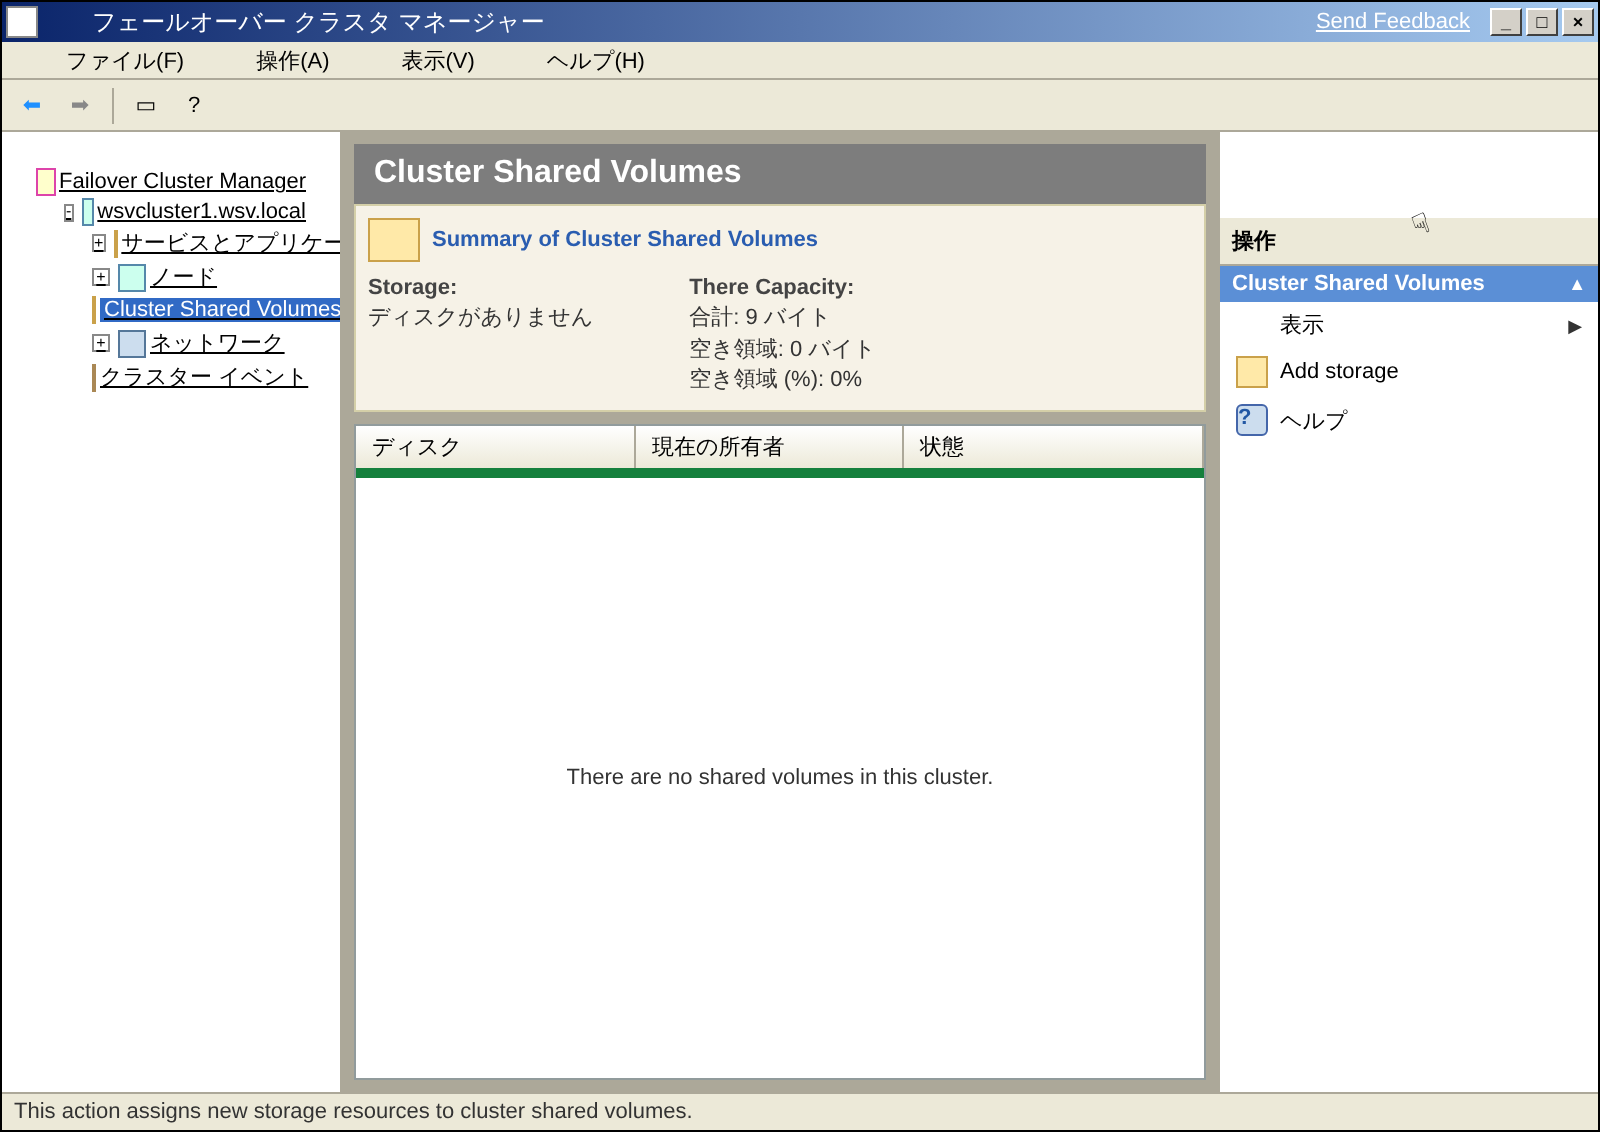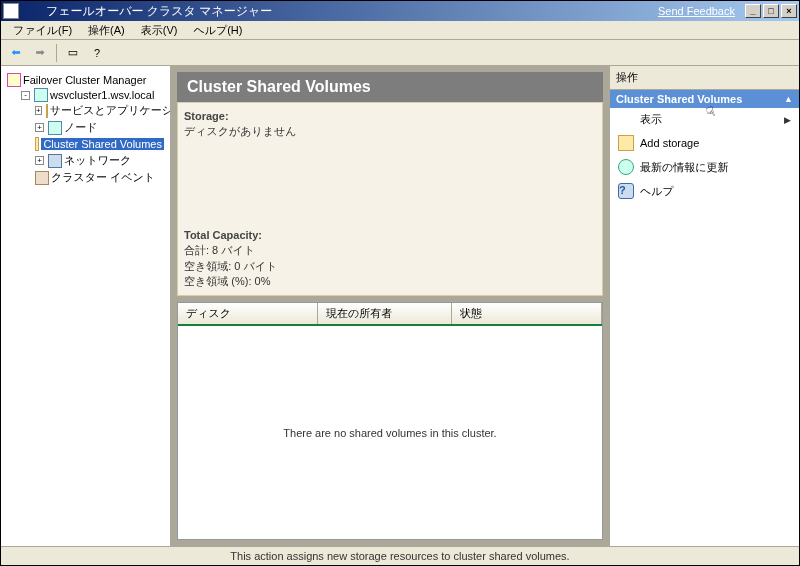--- a/index.html
+++ b/index.html
@@ -3,64 +3,64 @@
 <meta charset="utf-8">
 <style>
 * { box-sizing: border-box; margin: 0; padding: 0; font-family: "MS UI Gothic", "Segoe UI", Tahoma, sans-serif; font-size: 11px; }
 body { width: 800px; height: 566px; background: #d4d0c8; overflow: hidden; border: 1px solid #000; }
 .titlebar { height: 20px; background: linear-gradient(to right, #0a246a, #a6caf0); color: #fff; display: flex; align-items: center; padding: 0 2px; }
 .titlebar .icon { width: 16px; height: 16px; margin-right: 4px; display: inline-block; background: #fff; border: 1px solid #888; }
 .titlebar .title { flex: 1; font-size: 12px; margin-left: 23px; }
 .titlebar .feedback { text-decoration: underline; margin-right: 8px; cursor: pointer; text-align: right; }
 .titlebar .winbtn { width: 16px; height: 14px; background: #d4d0c8; border: 1px solid #fff; border-right-color:#404040; border-bottom-color:#404040; margin-left: 2px; display:flex; align-items:center; justify-content:center; color:#000; font-size:9px; font-family:Arial; font-weight:bold; cursor:pointer; }
 .menubar { height: 19px; background: #ece9d8; display: flex; align-items: center; padding: 0 4px; border-bottom: 1px solid #aca899; }
-.menubar .menuitem { padding: 2px 8px; cursor: pointer; }
+.menubar .menuitem { padding: 2px 8px; cursor: pointer; margin-left: 20px; }
 .toolbar { height: 26px; background: #ece9d8; display: flex; align-items: center; padding: 0 4px; border-bottom: 1px solid #aca899; gap: 2px; }
 .toolbar .tbtn { width: 22px; height: 22px; display:flex; align-items:center; justify-content:center; border: 1px solid transparent; cursor:pointer; }
 .toolbar .sep { width:1px; height:18px; background:#aca899; margin:0 3px; }
 .toolbar .arrow-left { color:#1e90ff; } .toolbar .arrow-right { color:#888; }
 .main { display: flex; height: 480px; background:#fff; }
-.treepanel { width: 170px; background:#fff; border-right:1px solid #aca899; overflow:auto; padding:6px; }
+.treepanel { width: 170px; background:#fff; border-right:1px solid #aca899; overflow:auto; padding:17px;text-decoration:underline; }
 .tree ul { list-style:none; padding-left:14px; }
 .tree li { white-space:nowrap; padding:1px 0; }
 .tree .node { display:flex; align-items:center; gap:2px; cursor:pointer; }
 .tree .exp { width:9px; height:9px; border:1px solid #888; display:inline-flex; align-items:center; justify-content:center; font-size:8px; line-height:1; background:#fff; margin-right:2px; }
 .tree .ico { width:14px; height:14px; display:inline-block; }
 .ico-cluster { background:#ffc; border:1px solid #d4a; }
 .ico-server { background:#cfe; border:1px solid #58a; }
 .ico-folder { background:#ffe9a8; border:1px solid #caa14a; }
 .ico-disk { background:#dde; border:1px solid #889; }
 .ico-net { background:#cde; border:1px solid #579; }
 .ico-evt { background:#edc; border:1px solid #a85; }
 .tree .sel { background:#316ac5; color:#fff; padding:0 2px; }
 .center { flex:1; background:#aca899; padding:6px; display:flex; flex-direction:column; }
 .header-title { background:#7d7d7d; color:#fff; font-size:16px; font-weight:bold; padding:6px 10px; }
 .summary-box { background:#f6f2e7; border:1px solid #d4cfa8; padding:6px; margin-bottom:6px; }
 .summary-head { display:flex; align-items:center; gap:6px; color:#2a5db0; font-weight:bold; font-size:12px; margin-bottom:6px; }
 .summary-folder { width:26px; height:22px; background:#ffe9a8; border:1px solid #caa14a; }
-.summary-cols { display:flex; gap:88px; color:#333;flex-direction:column; }
+.summary-cols { display:flex; gap:48px; color:#333; }
 .summary-cols .col div { line-height:1.4; }
 .summary-cols .lbl { font-weight:bold; color:#444; }
 .listview { flex:1; background:#fff; border:1px solid #919b9c; display:flex; flex-direction:column; }
-.lv-head { display:flex; background:#ece9d8; border-bottom:2px solid #15803d; }
+.lv-head { display:flex; background:#ece9d8; border-bottom:5px solid #15803d; }
 .lv-head .col { padding:3px 8px; border-right:1px solid #aca899; background:linear-gradient(#fff,#ece9d8); }
 .lv-empty { flex:1; display:flex; align-items:center; justify-content:center; color:#333;border-radius:12px; }
 .actions { width: 190px; background:#fff; border-left:1px solid #aca899; display:flex; flex-direction:column; }
-.actions-title { background:#ece9d8; padding:4px 6px; font-weight:normal; border-bottom:1px solid #aca899; }
+.actions-title { background:#ece9d8; padding:4px 6px; font-weight:bold; border-bottom:1px solid #aca899;margin-top:43px; }
 .actions-section { background:#5b8fd6; color:#fff; padding:3px 6px; font-weight:bold; display:flex; align-items:center; justify-content:space-between; }
 .actions-section .tri { font-size:9px; }
 .actions .act { padding:4px 8px; display:flex; align-items:center; gap:6px; cursor:pointer; }
 .actions .act .aicon { width:16px; height:16px; display:inline-block; }
 .ai-disk { background:#ffe9a8; border:1px solid #caa14a; }
 .ai-refresh { background:#cfe; border:1px solid #3a7; border-radius:50%; }
 .ai-help { background:#cde; border:1px solid #46a; border-radius:3px; display:flex; align-items:center; justify-content:center; color:#2258a4; font-weight:bold; }
 .actions .act .chev { margin-left:auto; font-size:9px; color:#333; }
 .cursor-hand { position:absolute; width:14px; height:16px; pointer-events:none; left:706px; top:103px; }
 .cursor-hand::before { content:"☟"; font-size:14px; color:#000; transform:rotate(-20deg); display:block; }
-.statusbar { height:20px; background:#ece9d8; border-top:1px solid #aca899; padding:3px 6px; font-size:11px; color:#333;text-align:center; }
+.statusbar { height:20px; background:#ece9d8; border-top:1px solid #aca899; padding:3px 6px; font-size:11px; color:#333; }
 </style>
 </head>
 <body>
 
 <div class="titlebar">
   <span class="icon"></span>
   <span class="title">フェールオーバー クラスタ マネージャー</span>
   <span class="feedback">Send Feedback</span>
   <span class="winbtn">_</span>
   <span class="winbtn">□</span>
@@ -136,28 +136,32 @@
             </li>
           </ul>
         </li>
       </ul>
     </div>
   </div>
 
   <div class="center">
     <div class="header-title">Cluster Shared Volumes</div>
     <div class="summary-box">
+      <div class="summary-head">
+        <span class="summary-folder"></span>
+        <span>Summary of Cluster Shared Volumes</span>
+      </div>
       <div class="summary-cols">
         <div class="col">
           <div class="lbl">Storage:</div>
           <div>ディスクがありません</div>
         </div>
         <div class="col">
-          <div class="lbl">Total Capacity:</div>
-          <div>合計: 8 バイト</div>
+          <div class="lbl">There Capacity:</div>
+          <div>合計: 9 バイト</div>
           <div>空き領域: 0 バイト</div>
           <div>空き領域 (%): 0%</div>
         </div>
       </div>
     </div>
     <div class="listview">
       <div class="lv-head">
         <div class="col" style="width:140px">ディスク</div>
         <div class="col" style="flex:1">現在の所有者</div>
         <div class="col" style="width:150px">状態</div>
@@ -177,24 +181,20 @@
     <div class="act">
       <span style="width:16px"></span>
       <span>表示</span>
       <span class="chev">▶</span>
     </div>
     <div class="act">
       <span class="aicon ai-disk"></span>
       <span>Add storage</span>
     </div>
     <div class="act">
-      <span class="aicon ai-refresh"></span>
-      <span>最新の情報に更新</span>
-    </div>
-    <div class="act">
       <span class="aicon ai-help">?</span>
       <span>ヘルプ</span>
     </div>
   </div>
 </div>
 
 <div class="statusbar">
   <span>This action assigns new storage resources to cluster shared volumes.</span>
 </div>
 

